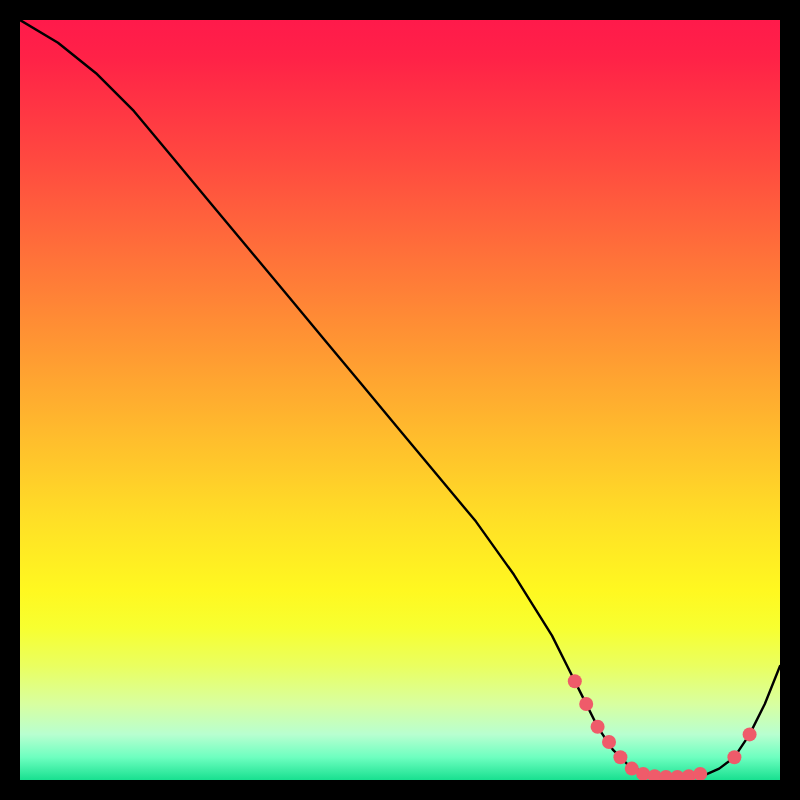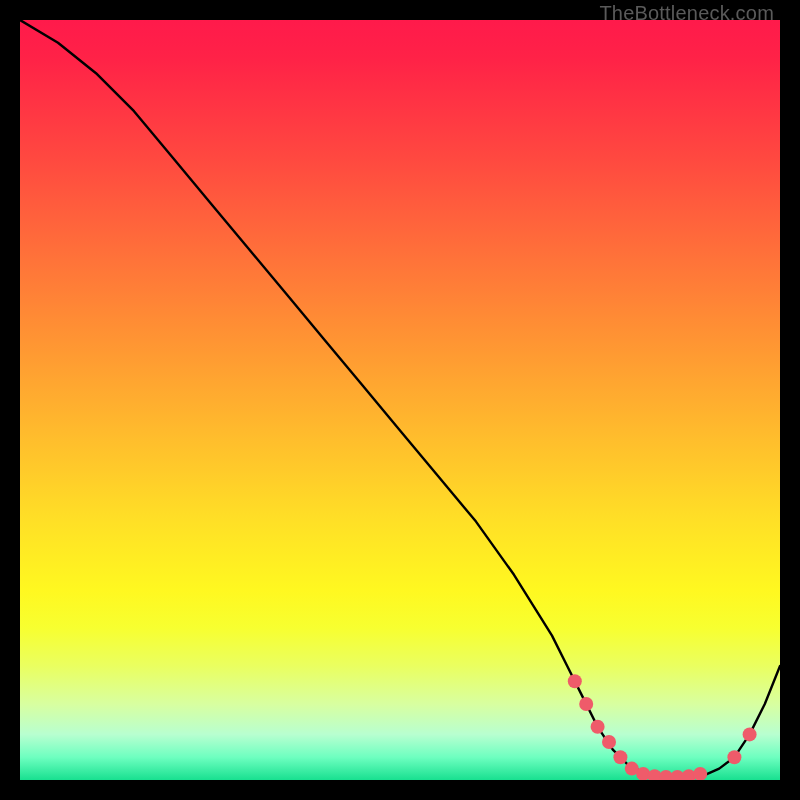--- a/index.html
+++ b/index.html
@@ -76,14 +76,13 @@
           <circle cx="634.60" cy="756.20" r="7" fill="#ef5b6a"></circle>
           <circle cx="646.00" cy="756.96" r="7" fill="#ef5b6a"></circle>
           <circle cx="657.40" cy="756.96" r="7" fill="#ef5b6a"></circle>
           <circle cx="668.80" cy="756.20" r="7" fill="#ef5b6a"></circle>
           <circle cx="680.20" cy="753.92" r="7" fill="#ef5b6a"></circle>
           <circle cx="714.40" cy="737.20" r="7" fill="#ef5b6a"></circle>
           <circle cx="729.60" cy="714.40" r="7" fill="#ef5b6a"></circle>
         </g>
     </svg>
   </div>
-  <div class="watermark">TheBottleneck.com</div>
 </div>
 
 </body></html>

